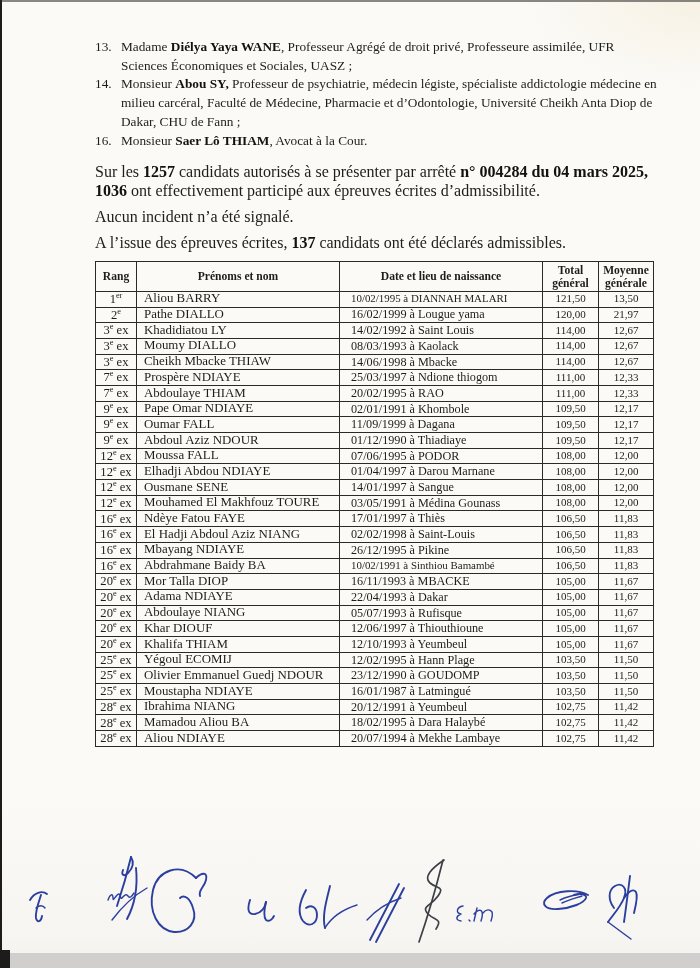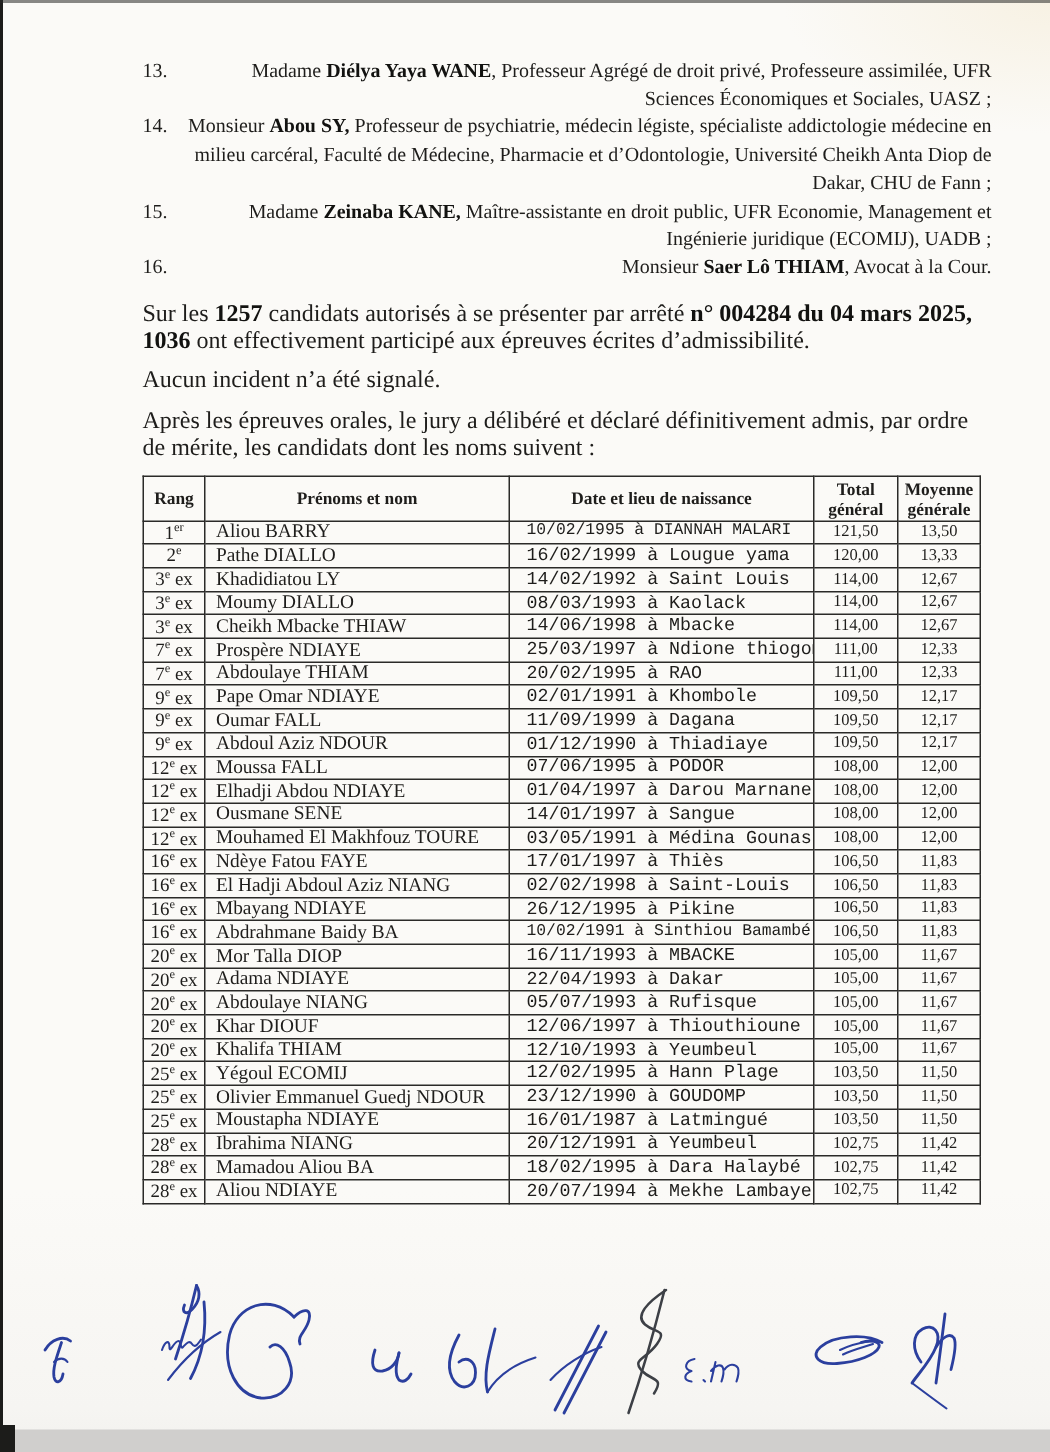--- a/index.html
+++ b/index.html
@@ -4,35 +4,35 @@
 <style>
   html,body{margin:0;padding:0;background:#e8e8e6;}
   .page{position:relative;width:700px;height:968px;margin:0 auto;overflow:hidden;
         background:linear-gradient(180deg,var(--paper) 0%,var(--paper) 82%,#f6f5f2 97%,#f2f1ee 100%);
         font-family:"Liberation Serif",serif;color:var(--text);}
   .content{position:absolute;left:95px;top:38px;width:566px;}
   
   .nlist{margin:0 0 13px 0;}
   .li{display:flex;font-size:13.3px;line-height:18.7px;}
   .li .num{flex:0 0 26px;}
-  .li .li-text{flex:1;text-align:right;}
+  .li .li-text{flex:1;}
   b{font-weight:bold;color:#121210;}
   
   .paras p{margin:0 0 8px 0;font-size:16px;line-height:18.4px;}
   
   table.results{border-collapse:collapse;table-layout:fixed;width:558px;margin-top:3px;
         border:1.5px solid var(--tborder);}
   table.results th,table.results td{border:1px solid var(--tborder);overflow:hidden;white-space:nowrap;}
   thead th{font-weight:bold;font-size:11.6px;text-align:center;padding:2px 0 1px 0;line-height:1.12;height:24px;vertical-align:middle;}
   tbody td{font-size:12.4px;height:14.7px;line-height:1.05;padding:0;vertical-align:middle;}
   td.rank{text-align:center;font-size:12.6px;}
   td.rank .rk-wrap{display:inline-block;}
   td.rank sup{font-size:8.3px;}
   td.name{padding-left:7px;font-size:12.9px;}
-  td.birth{padding-left:11px;font-size:12.2px;font-family:Liberation Mono, monospace;}
+  td.birth{padding-left:11px;font-size:12.2px;}
   td.birth.sm{font-size:10.9px;}
   td.total,td.avg{text-align:center;font-size:11px;}
   col.c-rank{width:41px;} col.c-name{width:203px;} col.c-birth{width:203px;}
   col.c-total{width:56px;} col.c-avg{width:55px;}
   
   .signatures{position:absolute;left:0;top:848px;width:700px;height:120px;}
   .signatures path{fill:none;stroke-linecap:round;stroke-linejoin:round;}
   .ink-blue{stroke:var(--ink-blue);stroke-width:1.9;}
   .ink-blue-thin{stroke:var(--ink-blue);stroke-width:1.4;}
   .ink-dark{stroke:var(--ink-dark);stroke-width:1.7;}
@@ -56,33 +56,29 @@
     <div class="nlist">
         <div class="li">
           <span class="num">13.</span>
           <span class="li-text"><span>Madame </span><b>Diélya Yaya WANE</b><span>, Professeur Agrégé de droit privé, Professeure assimilée, UFR Sciences Économiques et Sociales, UASZ ;</span></span>
         </div>
         <div class="li">
           <span class="num">14.</span>
           <span class="li-text"><span>Monsieur </span><b>Abou SY,</b><span> Professeur de psychiatrie, médecin légiste, spécialiste addictologie médecine en milieu carcéral, Faculté de Médecine, Pharmacie et d’Odontologie, Université Cheikh Anta Diop de Dakar, CHU de Fann ;</span></span>
         </div>
         <div class="li">
-          <span class="num">15.</span>
-          <span class="li-text"><span>Madame </span><b>Zeinaba KANE,</b><span> Maître-assistante en droit public, UFR Economie, Management et Ingénierie juridique (ECOMIJ), UADB ;</span></span>
-        </div>
-        <div class="li">
           <span class="num">16.</span>
           <span class="li-text"><span>Monsieur </span><b>Saer Lô THIAM</b><span>, Avocat à la Cour.</span></span>
         </div>
       </div>
 
     <div class="paras">
         <p><span>Sur les </span><b>1257</b><span> candidats autorisés à se présenter par arrêté </span><b>n° 004284 du 04 mars 2025, 1036</b><span> ont effectivement participé aux épreuves écrites d’admissibilité.</span></p>
         <p><span>Aucun incident n’a été signalé.</span></p>
-        <p><span>Après les épreuves orales, le jury a délibéré et déclaré définitivement admis, par ordre de mérite, les candidats dont les noms suivent :</span></p>
+        <p><span>A l’issue des épreuves écrites, </span><b>137</b><span> candidats ont été déclarés admissibles.</span></p>
       </div>
 
     <table class="results">
       <colgroup>
         <col class="c-rank">
           <col class="c-name">
           <col class="c-birth">
           <col class="c-total">
           <col class="c-avg">
       </colgroup>
@@ -113,21 +109,21 @@
             <td class="name">Aliou BARRY</td>
             <td class="birth sm">10/02/1995 à DIANNAH MALARI</td>
             <td class="total">121,50</td>
             <td class="avg">13,50</td>
           </tr>
           <tr>
             <td class="rank"><span class="rk-wrap">2<sup>e</sup></span></td>
             <td class="name">Pathe DIALLO</td>
             <td class="birth">16/02/1999 à Lougue yama</td>
             <td class="total">120,00</td>
-            <td class="avg">13,33</td>
+            <td class="avg">21,97</td>
           </tr>
           <tr>
             <td class="rank"><span class="rk-wrap">3<sup>e</sup> ex</span></td>
             <td class="name">Khadidiatou LY</td>
             <td class="birth">14/02/1992 à Saint Louis</td>
             <td class="total">114,00</td>
             <td class="avg">12,67</td>
           </tr>
           <tr>
             <td class="rank"><span class="rk-wrap">3<sup>e</sup> ex</span></td>

